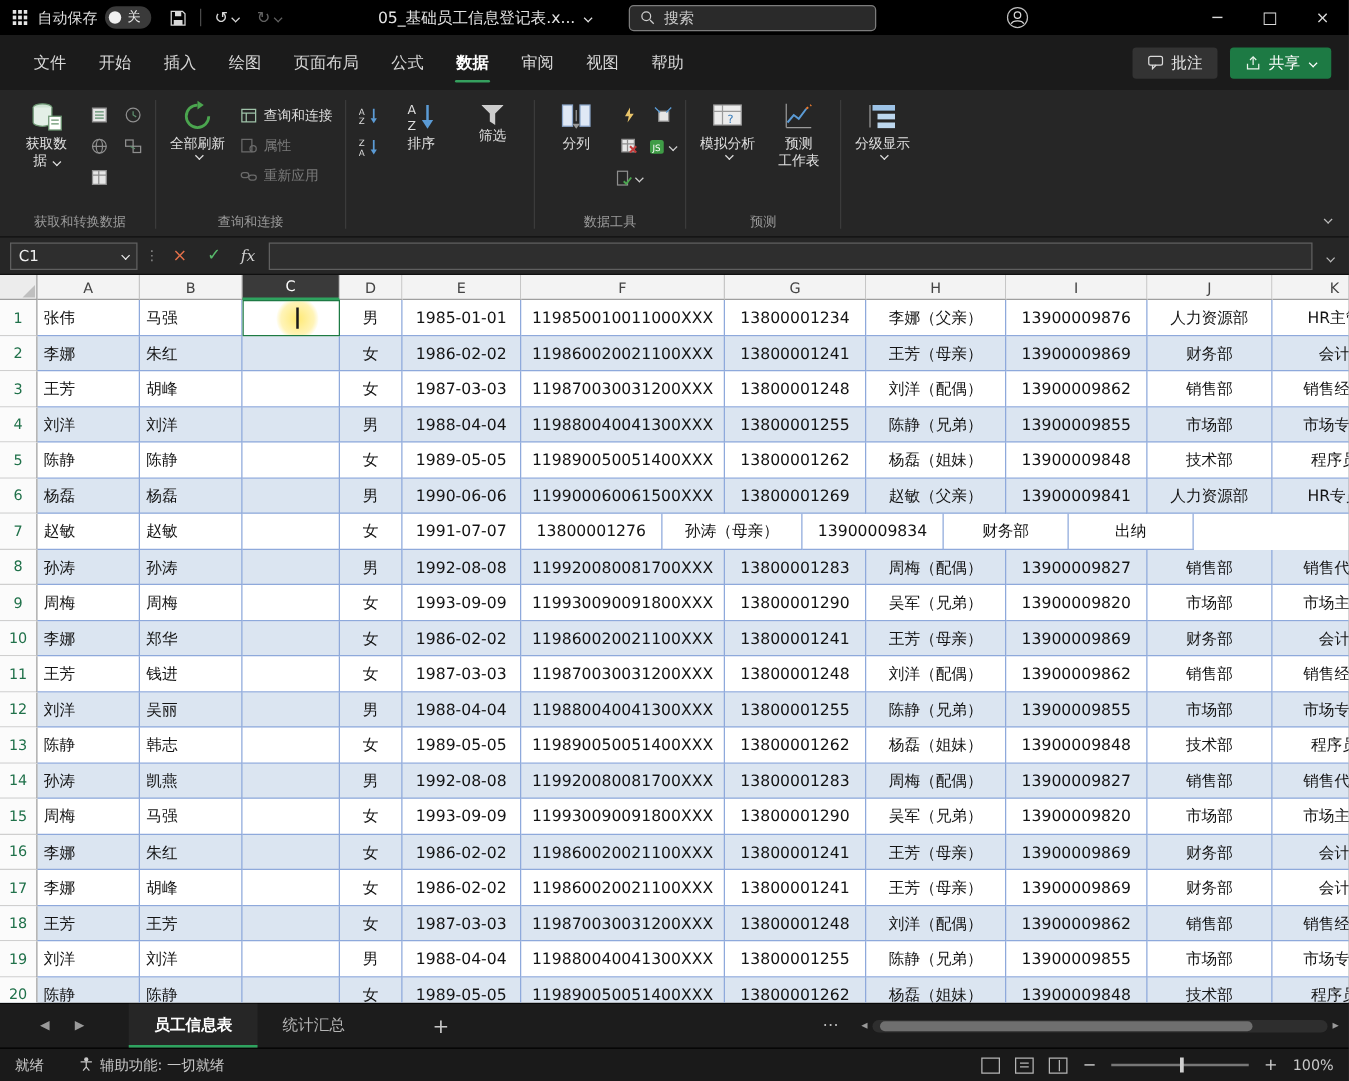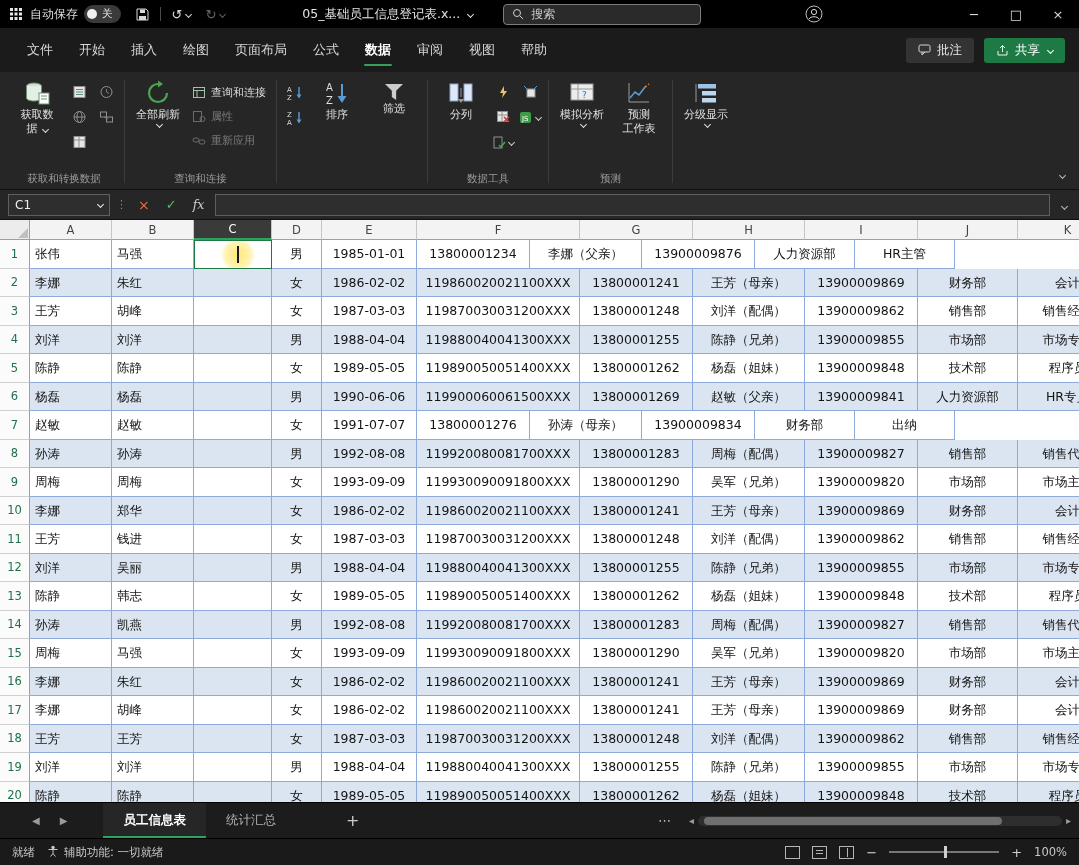--- a/index.html
+++ b/index.html
@@ -85,21 +85,21 @@
 .stab.active::after{content:"";position:absolute;left:0;right:0;bottom:0;height:2.5px;background:#2ea35f;}
 .addsheet{margin-left:42px;color:#c9c9c9;font-size:16px;padding:0 8px;}
 .smore{margin-left:auto;color:#bbb;padding:0 10px;font-size:13px;}
 .hscroll{width:398px;height:100%;display:flex;align-items:center;gap:4px;padding:0 8px;}
 .hs-arrow{color:#9a9a9a;font-size:10px;}
 .hs-track{flex:1;height:10px;background:#2e2e2e;border-radius:5px;position:relative;}
 .hs-thumb{position:absolute;left:6px;top:1px;height:8px;width:82%;background:#6f6f6f;border-radius:4px;}
 
 
 .statusbar{height:27px;background:#1a1a1a;display:flex;align-items:center;padding:0 12px;color:#c8c8c8;font-size:11.5px;gap:14px;border-top:1px solid #000;flex:none;}
-.sb-left{display:flex;align-items:center;gap:12px;}
+.sb-left{display:flex;align-items:center;gap:28px;}
 .sb-right{margin-left:auto;display:flex;align-items:center;gap:12px;}
 .vicon{width:15px;height:13px;border:1px solid #b5b5b5;position:relative;flex:none;}
 .vicon.pg::after{content:"";position:absolute;left:3px;right:3px;top:3px;height:1px;background:#b5b5b5;box-shadow:0 3px 0 #b5b5b5;}
 .vicon.br::after{content:"";position:absolute;left:7px;top:1px;bottom:1px;width:1px;background:#b5b5b5;}
 .zoomtrack{width:110px;height:2px;background:#777;position:relative;}
 .zoomthumb{position:absolute;left:50%;top:-5px;width:3px;height:12px;background:#cfcfcf;}
 .zoomsign{font-size:13px;color:#cfcfcf;}
 </style>
 </head>
 <body>
@@ -466,20 +466,21 @@
         <div class="g-row">
           <div class="row-h">1</div>
           <div class="g-cell" style="width: 82px; text-align: left;">张伟</div>
           <div class="g-cell" style="width: 82px; text-align: left;">马强</div>
           <div class="g-cell active-cell" style="width: 78px; text-align: left;">
             <span class="click-halo"></span>
             <span class="caret"></span>
           </div>
           <div class="g-cell" style="width: 50px; text-align: center;">男</div>
           <div class="g-cell" style="width: 95px; text-align: center;">1985-01-01</div>
+          <div class="g-cell" style="width: 163px; text-align: center;">119850010011000XXX</div>
           <div class="g-cell" style="width: 113px; text-align: center;">13800001234</div>
           <div class="g-cell" style="width: 112px; text-align: center;">李娜（父亲）</div>
           <div class="g-cell" style="width: 113px; text-align: center;">13900009876</div>
           <div class="g-cell" style="width: 100px; text-align: center;">人力资源部</div>
           <div class="g-cell" style="width: 100px; text-align: center;">HR主管</div>
         </div>
         <div class="g-row band">
           <div class="row-h">2</div>
           <div class="g-cell" style="width: 82px; text-align: left;">李娜</div>
           <div class="g-cell" style="width: 82px; text-align: left;">朱红</div>

